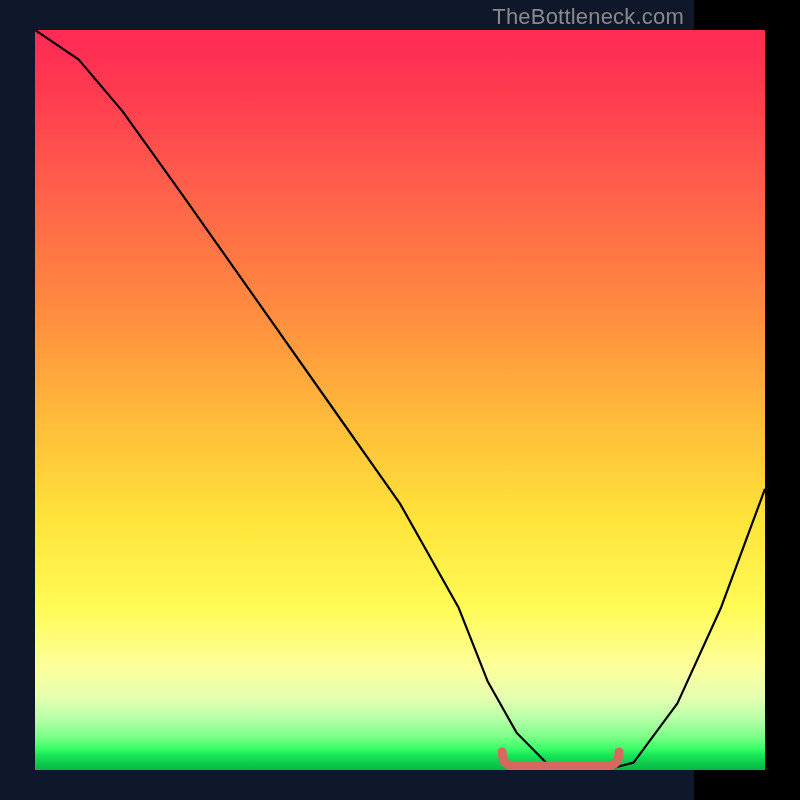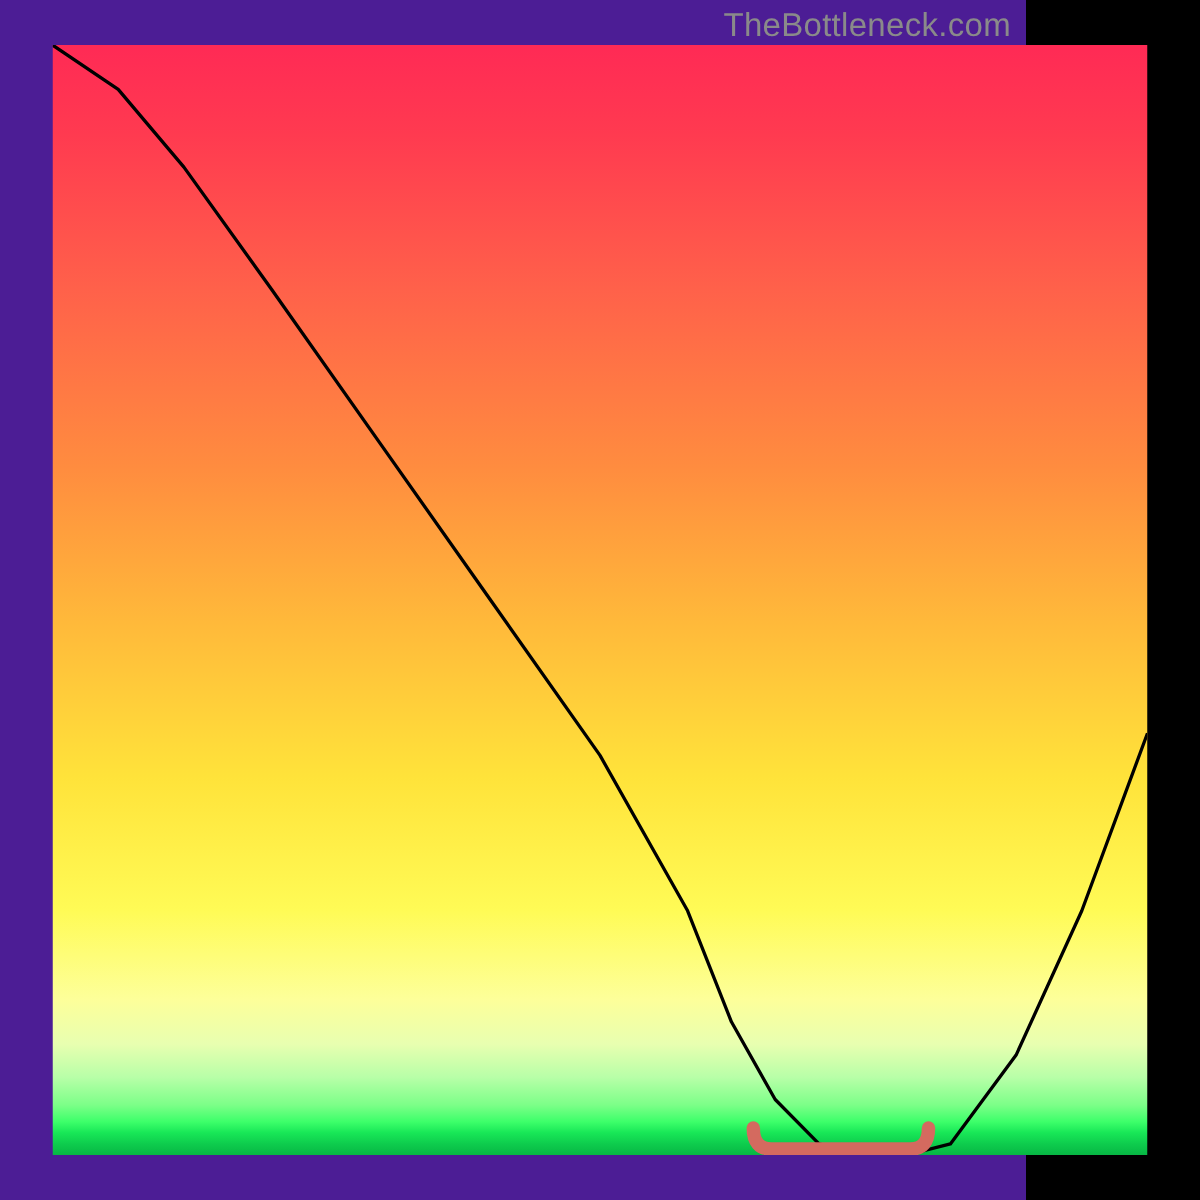--- a/index.html
+++ b/index.html
@@ -8,21 +8,22 @@
     width: 800px;
     height: 800px;
     background: #000;
     overflow: hidden;
     font-family: Arial, Helvetica, sans-serif;
   }
   .frame {
     position: relative;
     width: 684px;
     height: 800px;
-    background: #4c1d95;
+    background: #0f172a;
+    padding-left: 10px;
   }
   .watermark {
     position: absolute;
     top: 4px;
     right: 10px;
     color: #8a8a8a;
     font-size: 22px;
     font-weight: 400;
     letter-spacing: 0.2px;
     z-index: 10;

